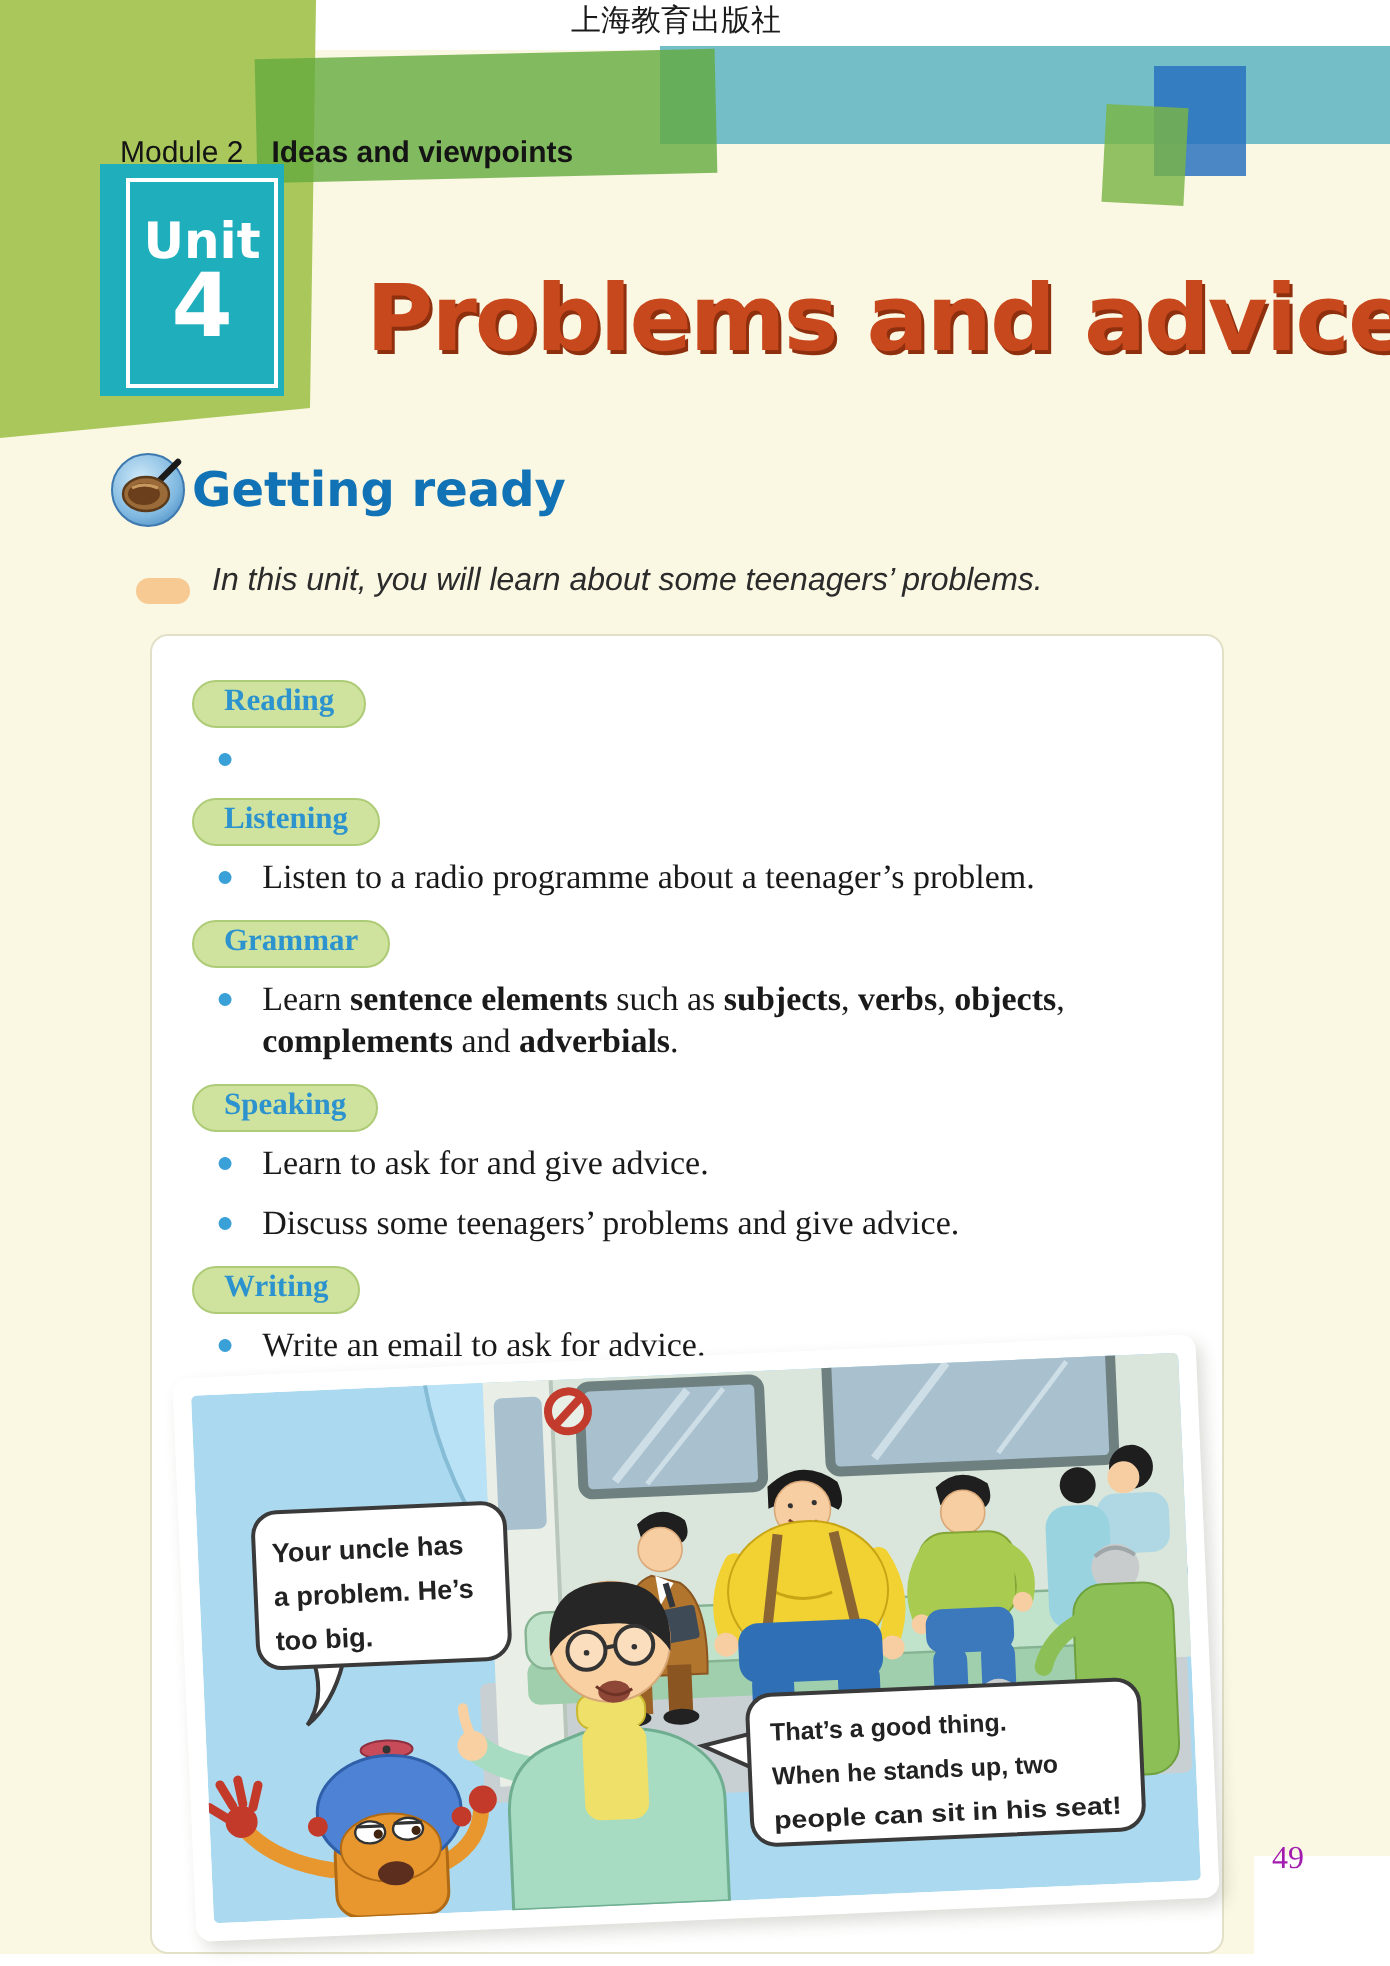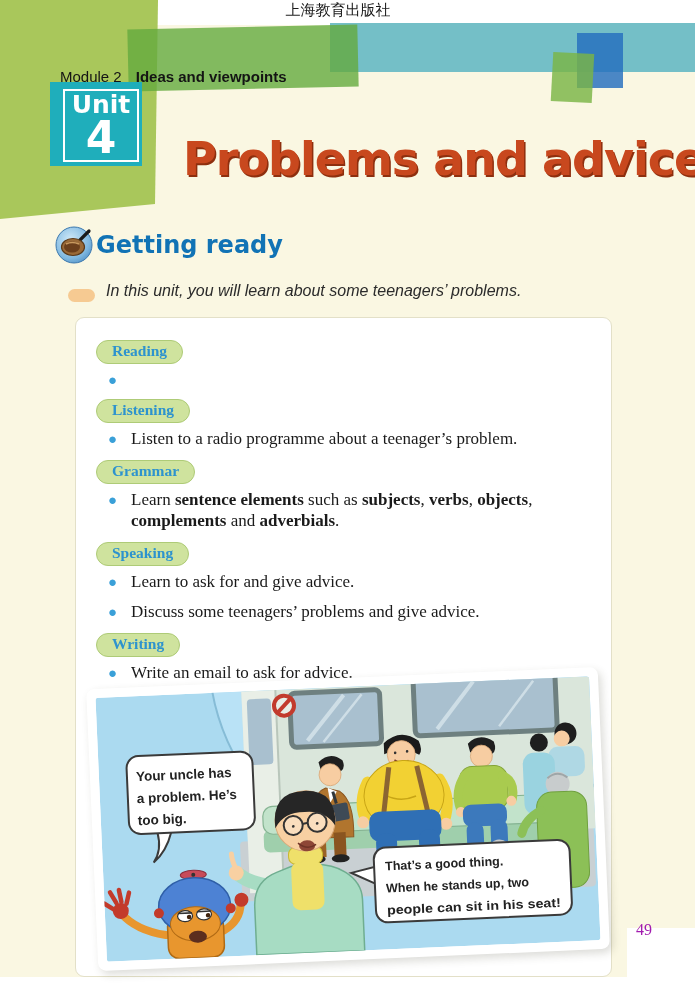--- a/index.html
+++ b/index.html
@@ -16,21 +16,21 @@
   .publisher{position:absolute;left:338px;top:1px;transform:translateX(-50%);
          font-family:"DejaVu Sans",sans-serif;font-size:15px;color:#1a1a1a;white-space:nowrap;}
   .teal-band{position:absolute;left:330px;top:23px;width:365px;height:49px;background:#74BFC7;}
   .blue-square{position:absolute;left:577px;top:33px;width:46px;height:55px;background:rgba(36,110,190,0.82);}
   .green-square{position:absolute;left:552px;top:53px;width:41px;height:49px;background:rgba(122,180,70,0.82);transform:rotate(3deg);}
   .green-para{position:absolute;left:128px;top:27px;width:230px;height:62px;background:rgba(100,170,62,0.8);transform:rotate(-1.3deg);}
 
   .module-line{position:absolute;left:60px;top:45px;font-size:15px;color:#141414;z-index:5;margin-top:23px;}
   .module-line b{margin-left:14px;font-weight:bold;}
 
-  .unit-badge{position:absolute;left:50px;top:82px;width:92px;height:84px;background:#1FAEBB;z-index:4;}
+  .unit-badge{position:absolute;left:50px;top:82px;width:92px;height:116px;background:#1FAEBB;z-index:4;}
   .unit-inner{position:absolute;left:13px;top:7px;right:3px;bottom:4px;border:2px solid #ffffff;
         display:flex;flex-direction:column;align-items:center;justify-content:center;color:#fff;
         font-family:"DejaVu Sans",sans-serif;font-weight:bold;}
   .unit-word{font-size:25px;line-height:1;}
   .unit-num{font-size:44px;line-height:.95;}
 
   .page-title{position:absolute;left:183px;top:132px;font-family:"DejaVu Sans",sans-serif;
         font-size:46px;font-weight:bold;color:#C8481E;letter-spacing:-1px;
         text-shadow:1.5px 2px 0 #8E2F0E;white-space:nowrap;z-index:3;}
 

